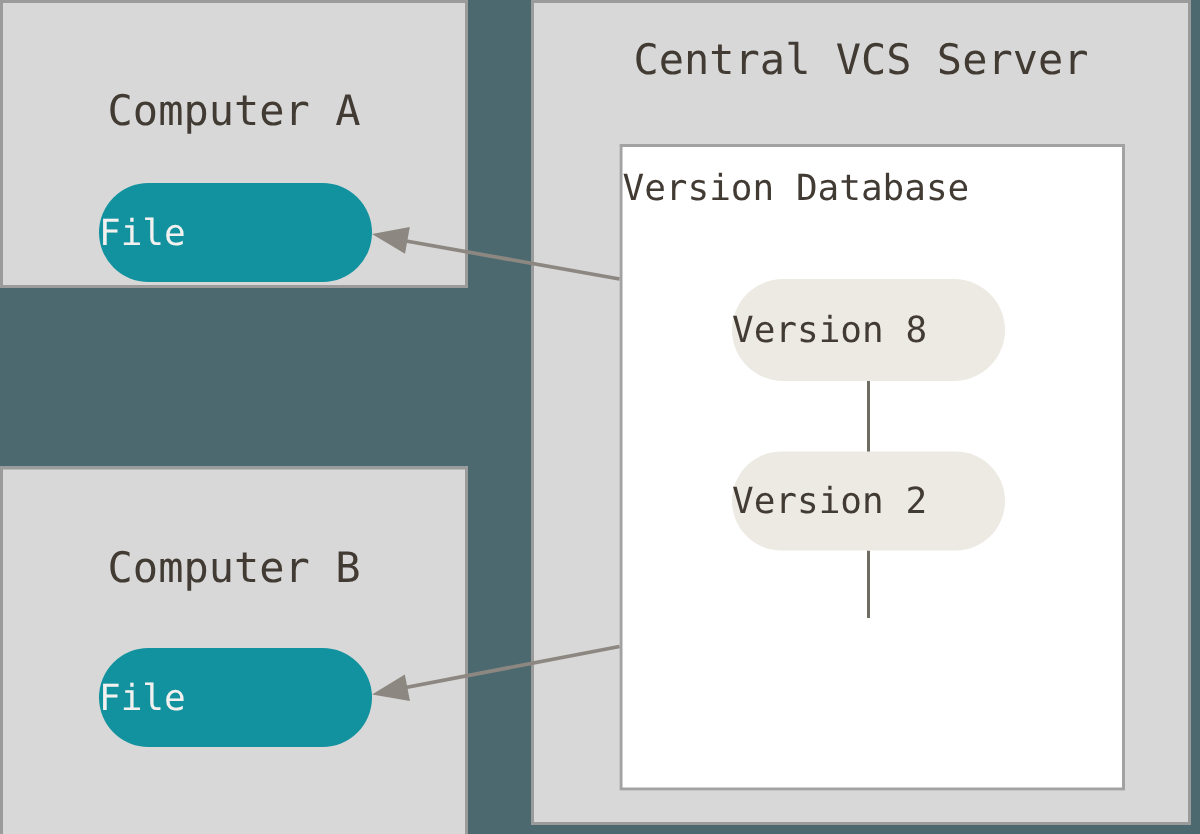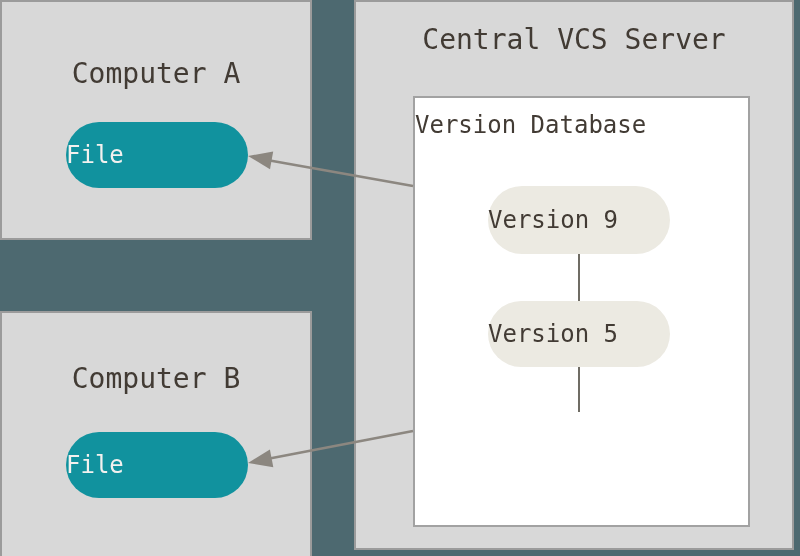--- a/index.html
+++ b/index.html
@@ -26,21 +26,21 @@
     height: 556px;
     background: var(--background);
     overflow: hidden;
   }
   .panel {
     position: absolute;
     box-sizing: border-box;
     background: var(--panel-fill);
     border: 2px solid var(--panel-border);
   }
-  .box-a      { left: 0;     top: 0;     width: 312px; height: 240px; }
+  .box-a      { left: 0;     top: 0;     width: 312px; height: 192px; }
   .box-b      { left: 0;     top: 311px; width: 312px; height: 299px; }
   .box-server { left: 354px; top: 0;     width: 440px; height: 550px; }
 
   .panel-title {
     position: absolute;
     left: 0;
     width: 100%;
     text-align: center;
     font-size: 28px;
     line-height: 32px;
@@ -147,24 +147,24 @@
   <div class="panel box-server">
     <div class="panel-title title-server">Central VCS Server</div>
 
     <div class="vdb">
       <div class="vdb-title">Version Database</div>
 
       <div class="connector c1"></div>
       <div class="connector c2"></div>
 
       <div class="pill version-pill v3">
-        <span>Version 9</span>
+        <span>Version 8</span>
       </div>
       <div class="pill version-pill v2">
-        <span>Version 5</span>
+        <span>Version 2</span>
       </div>
     </div>
   </div>
 
   <svg class="arrows" viewBox="0 0 800 556">
     <g>
       <line class="arrow-line" x1="413" y1="186" x2="267" y2="160"></line>
       <polygon class="arrow-head" points="248,156 273.2,151.4 270,169.2"></polygon>
     </g>
     <g>

